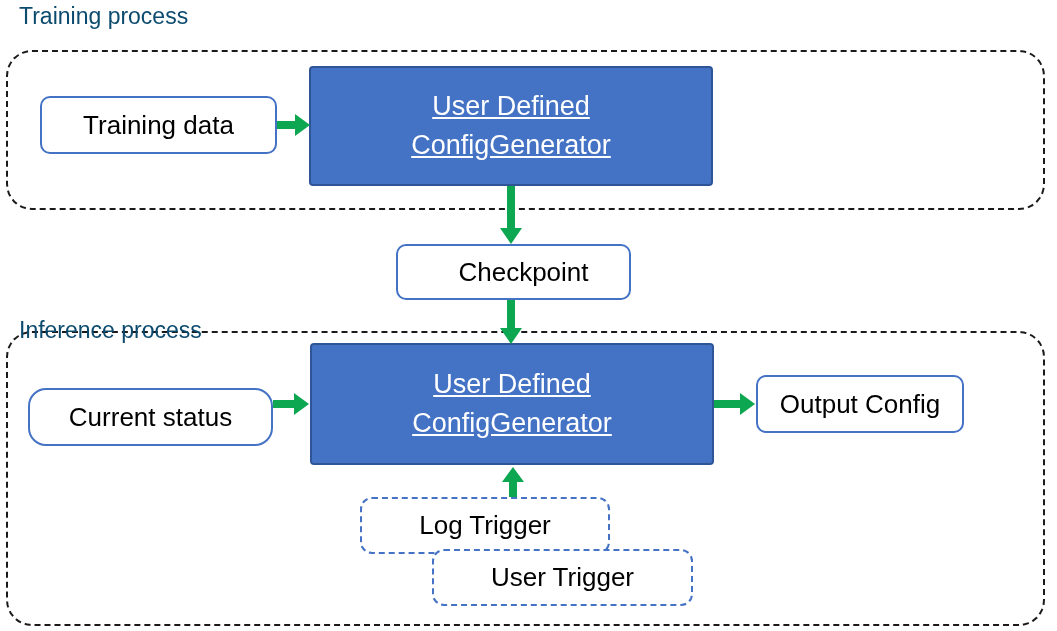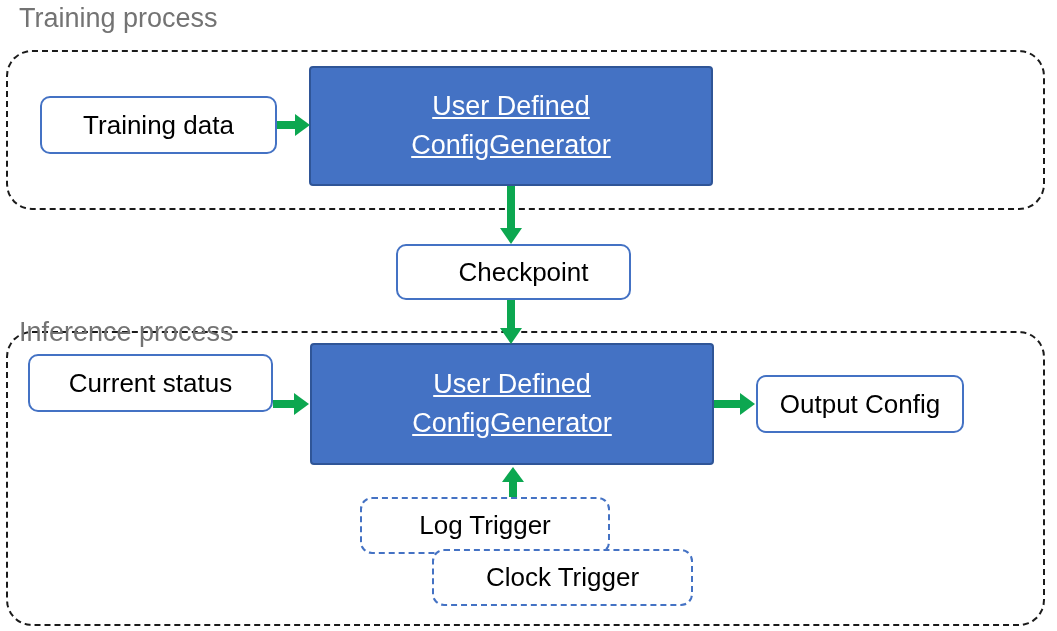--- a/index.html
+++ b/index.html
@@ -13,22 +13,22 @@
   html,body{background:#ffffff;}
   body{font-family:"Liberation Sans", sans-serif;}
   .canvas{
     position:relative;
     width:1057px;height:631px;
     background:#ffffff;
     overflow:hidden;
   }
   .section-label{
     position:absolute;
-    font-size:27px;
-    color:#737373;
+    font-size:23px;
+    color:#0c4a6e;
     white-space:nowrap;
     z-index:2;
   }
   .dashed-container{
     position:absolute;
     border:2.5px dashed var(--dash-black);
     border-radius:26px;
     background:transparent;
     z-index:1;
   }
@@ -95,21 +95,21 @@
   #arrow-training-data{left:277px;top:114px;width:33px;height:22px;}
   #arrow-training-data .shaft{width:20px;}
   #training-generator-box{left:309px;top:66px;width:404px;height:120px;}
   #arrow-to-checkpoint{left:500px;top:186px;width:22px;height:58px;}
   #arrow-to-checkpoint .shaft{height:44px;}
   #checkpoint-box{left:396px;top:244px;width:235px;height:56px;padding-left:20px;}
   #arrow-from-checkpoint{left:500px;top:300px;width:22px;height:44px;}
   #arrow-from-checkpoint .shaft{height:30px;}
   #inference-label{left:19px;top:284px;margin-top:33px;}
   #inference-container{left:6px;top:331px;width:1039px;height:295px;}
-  #current-status-box{left:28px;top:354px;width:245px;height:58px;}
+  #current-status-box{left:28px;top:388px;width:245px;height:58px;border-radius:18px;}
   #arrow-current-status{left:273px;top:393px;width:36px;height:22px;}
   #arrow-current-status .shaft{width:23px;}
   #inference-generator-box{left:310px;top:343px;width:404px;height:122px;}
   #arrow-to-output{left:714px;top:393px;width:41px;height:22px;}
   #arrow-to-output .shaft{width:28px;}
   #output-config-box{left:756px;top:375px;width:208px;height:58px;}
   #arrow-triggers{left:502px;top:467px;width:22px;height:30px;}
   #arrow-triggers .shaft{height:17px;}
   #log-trigger-box{left:360px;top:497px;width:250px;height:57px;z-index:2;}
   #clock-trigger-box{left:432px;top:549px;width:261px;height:57px;z-index:3;}
@@ -181,16 +181,16 @@
   <div class="arrow up" id="arrow-triggers">
     <span class="shaft"></span>
     <span class="head"></span>
   </div>
 
   <div class="node trigger" id="log-trigger-box">
     <span>Log Trigger</span>
   </div>
 
   <div class="node trigger" id="clock-trigger-box">
-    <span>Clock Trigger</span>
+    <span>User Trigger</span>
   </div>
 
 </div>
 
 </body></html>

